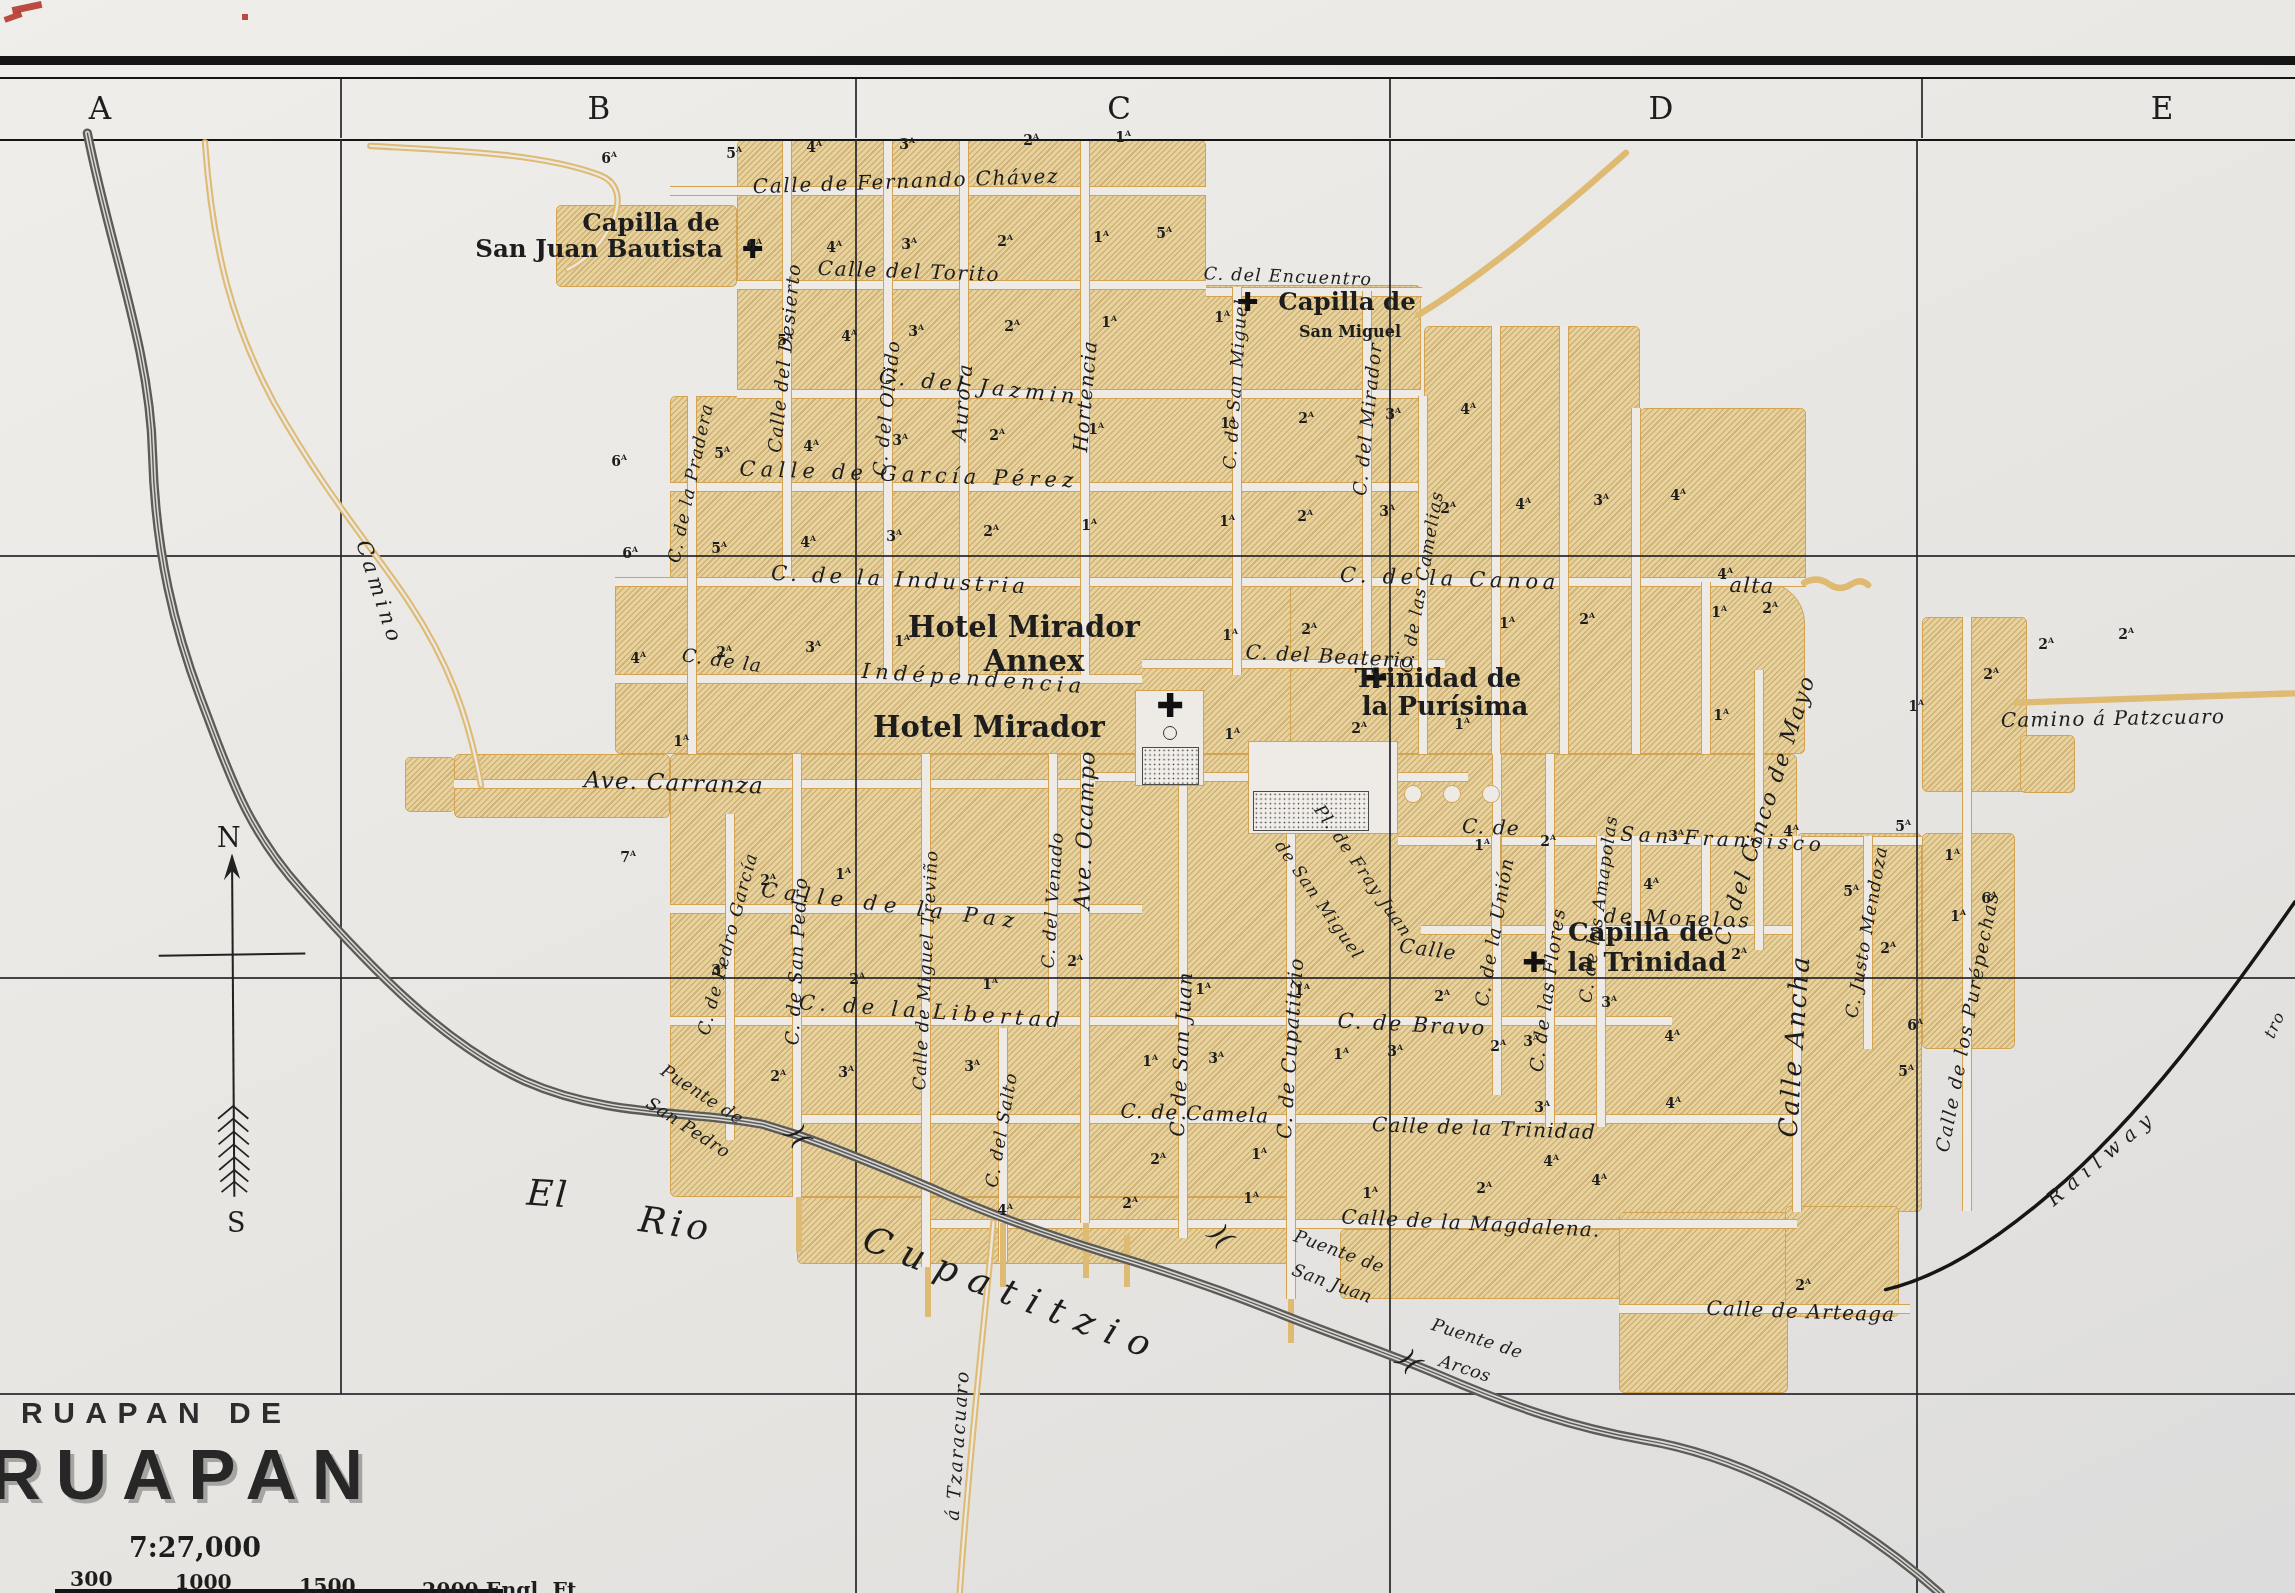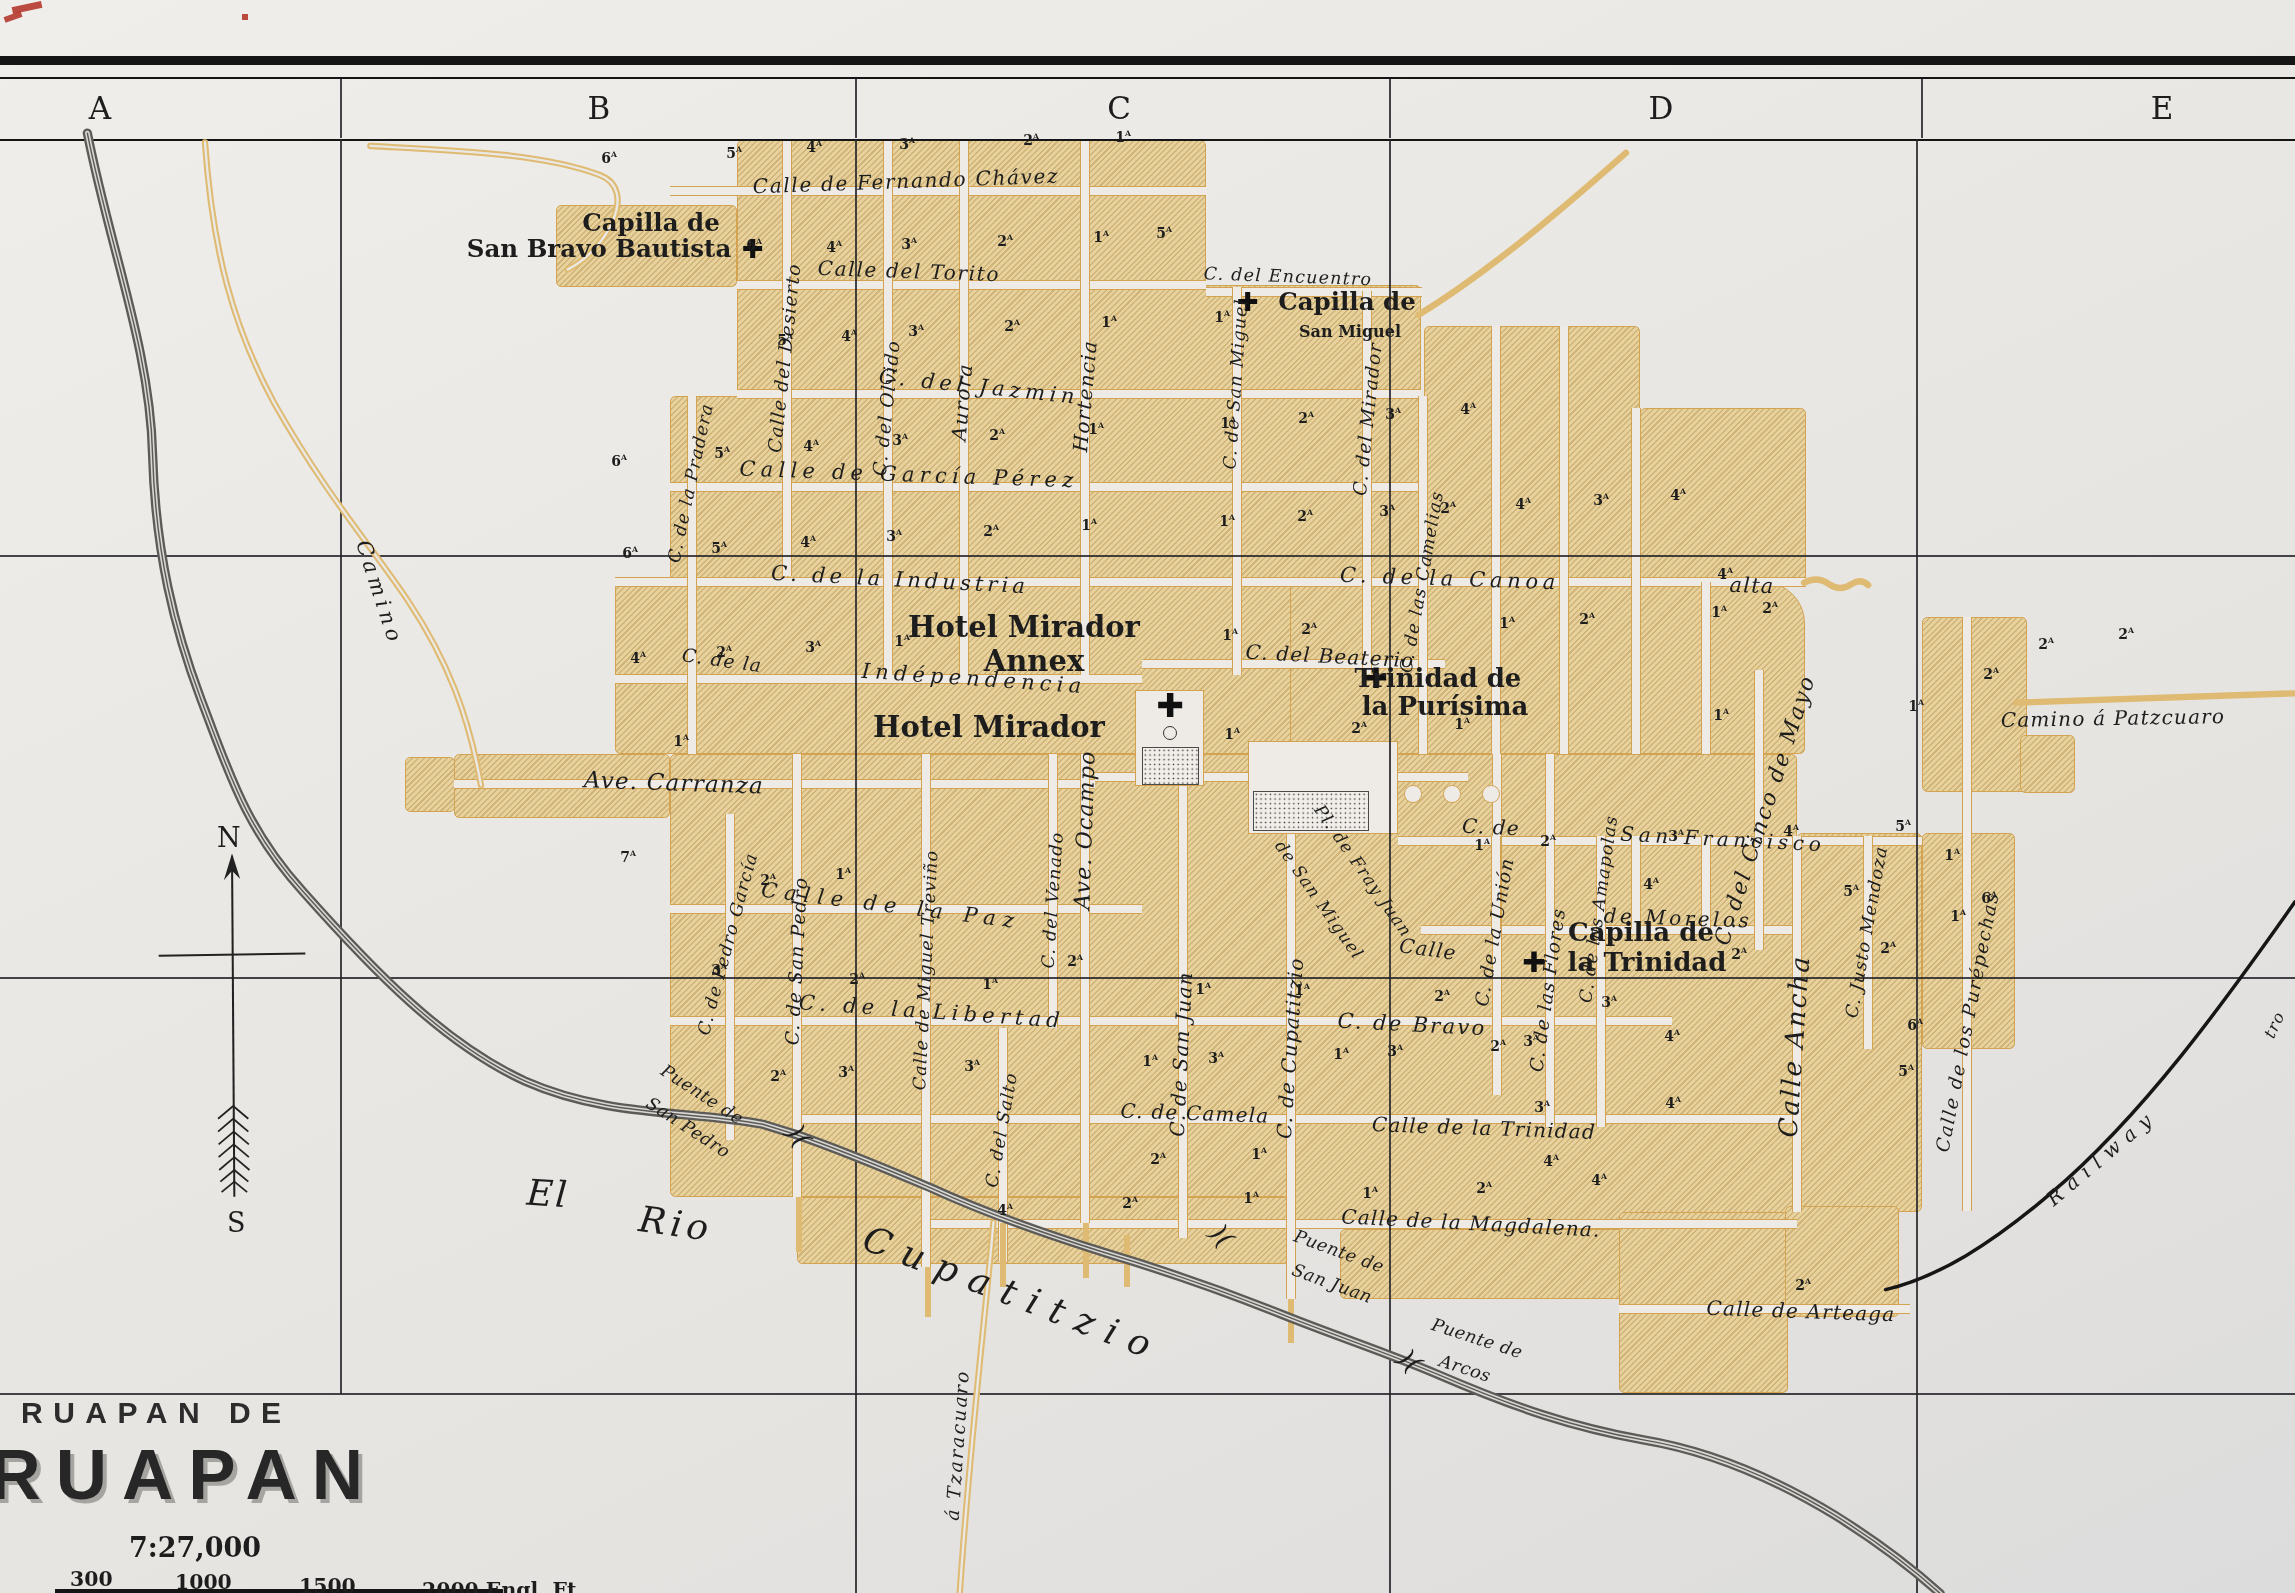--- a/index.html
+++ b/index.html
@@ -247,21 +247,21 @@
     <div class="lbl st" style="left: 1495px; top: 932px; font-size: 18.6px; letter-spacing: 1.2px; transform: translate(-50%, -50%) rotate(-80deg);">C. de la Unión</div>
     <div class="lbl st" style="left: 1548px; top: 990px; font-size: 18.6px; letter-spacing: 1.2px; transform: translate(-50%, -50%) rotate(-82deg);">C. de las Flores</div>
     <div class="lbl st" style="left: 1599px; top: 909px; font-size: 17.5px; letter-spacing: 1.2px; transform: translate(-50%, -50%) rotate(-82deg);">C. de las Amapolas</div>
     <div class="lbl st" style="left: 1765px; top: 810px; font-size: 22px; letter-spacing: 2.3px; transform: translate(-50%, -50%) rotate(-72deg);">C. del Cinco de Mayo</div>
     <div class="lbl st" style="left: 1867px; top: 932px; font-size: 17.5px; letter-spacing: 1.2px; transform: translate(-50%, -50%) rotate(-80deg);">C. Justo Mendoza</div>
     <div class="lbl st" style="left: 1794px; top: 1046px; font-size: 26px; letter-spacing: 2.3px; transform: translate(-50%, -50%) rotate(-86deg);">Calle Ancha</div>
     <div class="lbl st" style="left: 1968px; top: 1022px; font-size: 18.6px; letter-spacing: 1.7px; transform: translate(-50%, -50%) rotate(-79deg);">Calle de los Purépechas</div>
     <div class="lbl st" style="left: 1363px; top: 871px; font-size: 17px; letter-spacing: 1.2px; transform: translate(-50%, -50%) rotate(55deg);">Pl. de Fray Juan</div>
     <div class="lbl st" style="left: 1319px; top: 900px; font-size: 17px; letter-spacing: 1.2px; transform: translate(-50%, -50%) rotate(55deg);">de San Miguel</div>
     <div class="lbl lm" style="left: 651px; top: 223px; font-size: 24.5px; letter-spacing: 0px; transform: translate(-50%, -50%) rotate(0deg);">Capilla de</div>
-    <div class="lbl lm" style="left: 599px; top: 249px; font-size: 24.5px; letter-spacing: 0px; transform: translate(-50%, -50%) rotate(0deg);">San Bravo Bautista</div>
+    <div class="lbl lm" style="left: 599px; top: 249px; font-size: 24.5px; letter-spacing: 0px; transform: translate(-50%, -50%) rotate(0deg);">San Juan Bautista</div>
     <div class="lbl lm" style="left: 1347px; top: 302px; font-size: 24.5px; letter-spacing: 0px; transform: translate(-50%, -50%) rotate(0deg);">Capilla de</div>
     <div class="lbl lm" style="left: 1350px; top: 332px; font-size: 16px; letter-spacing: 0px; transform: translate(-50%, -50%) rotate(0deg);">San Miguel</div>
     <div class="lbl lm" style="left: 1024px; top: 627px; font-size: 29px; letter-spacing: 0px; transform: translate(-50%, -50%) rotate(0deg);">Hotel Mirador</div>
     <div class="lbl lm" style="left: 1020px; top: 661px; font-size: 29px; letter-spacing: 0px; transform: translate(-50%, -50%) rotate(0deg); padding-left: 28px;">Annex</div>
     <div class="lbl lm" style="left: 989px; top: 727px; font-size: 29px; letter-spacing: 0px; transform: translate(-50%, -50%) rotate(0deg);">Hotel Mirador</div>
     <div class="lbl lm" style="left: 1438px; top: 678px; font-size: 26px; letter-spacing: 0px; transform: translate(-50%, -50%) rotate(0deg);">Trinidad de</div>
     <div class="lbl lm" style="left: 1445px; top: 706px; font-size: 26px; letter-spacing: 0px; transform: translate(-50%, -50%) rotate(0deg);">la Purísima</div>
     <div class="lbl lm" style="left: 1641px; top: 932px; font-size: 26px; letter-spacing: 0px; transform: translate(-50%, -50%) rotate(0deg);">Capilla de</div>
     <div class="lbl lm" style="left: 1647px; top: 962px; font-size: 26px; letter-spacing: 0px; transform: translate(-50%, -50%) rotate(0deg);">la Trinidad</div>
     <div class="lbl st" style="left: 379px; top: 593px; font-size: 21px; letter-spacing: 4.7px; transform: translate(-50%, -50%) rotate(72deg);">Camino</div>

